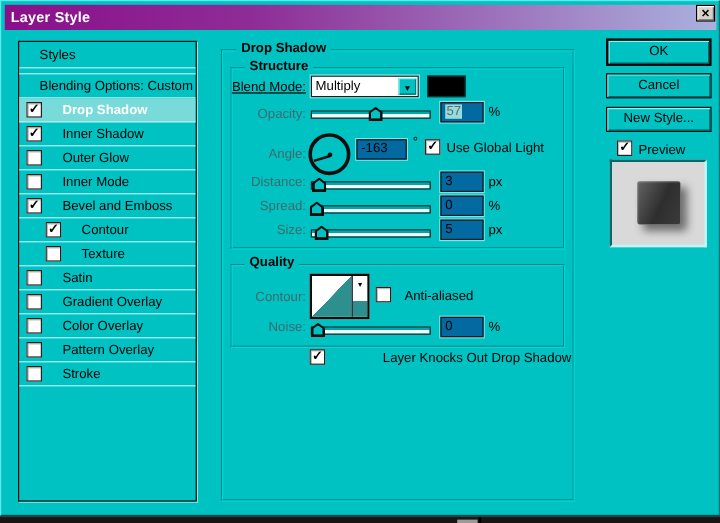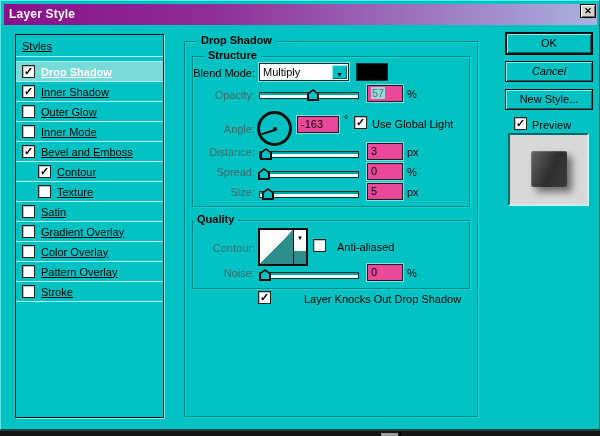--- a/index.html
+++ b/index.html
@@ -20,39 +20,39 @@
   
   #styles-list { position:absolute; left:14px; top:33px; width:149px; height:384px; background:#00c2c2;
                  border:1px solid #0b0b0b; box-shadow:1px 1px 0 #84eaea; }
   .ls-row { position:relative; height:20px; display:flex; align-items:center; padding-left:6px;
             border-bottom:1px solid #aef0f0; }
   .ls-row.tall { height:22px; }
   .ls-sep { height:5px; border-bottom:1px solid #aef0f0; background:#00c2c2; }
   .ls-row.selected { background:#79dada; }
   .ls-row.selected .ls-label { color:#fff; font-weight:bold; }
   .ls-row.indent { padding-left:22px; }
-  .ls-label { margin-left:0;text-decoration:underline; }
+  .ls-label { margin-left:11px; }
   .ls-row .cb { margin-right:6px; }
 
   
   .cb { width:13px; height:13px; background:#fff; border:1px solid #222;
         box-shadow:inset 1px 1px 0 #bdbdbd; position:relative; flex:0 0 auto; }
   .cb .tick { position:absolute; left:1px; top:-1px; font-size:11px; font-weight:bold; color:#000; line-height:13px; }
 
   
   .groupbox { position:absolute; border:2px groove #00d8d8; }
   .group-label { position:absolute; background:#00c2c2; font-weight:bold; padding:0 4px; line-height:13px; }
 
   
   .field-label { position:absolute; width:74px; text-align:right; color:#3c6b6b; }
-  .field-label.dark { color:#000; }
+  .field-label.dark { color:#000;text-decoration:underline; }
   .unit { position:absolute; color:#000; }
 
   
-  .valuebox { position:absolute; width:36px; height:17px; background:#ec4899; border:1px solid #1a1a1a;
+  .valuebox { position:absolute; width:36px; height:17px; background:#0369a1; border:1px solid #1a1a1a;
               box-shadow:0 0 0 1px #7fe4e4; font-size:11px; line-height:15px; padding-left:3px; }
   .sel-text { background:#96dcdc; color:#5d6f6f; padding:0 1px; }
 
   
   .dropdown { position:absolute; height:18px; background:#fff; border:1px solid #002a2a;
               box-shadow:0 0 0 1px #7fe4e4; line-height:16px; padding-left:3px; }
   .dd-btn { position:absolute; right:1px; top:1px; bottom:1px; width:15px; background:#00c2c2;
             box-shadow:inset 1px 1px 0 #8ff0f0, inset -1px -1px 0 #006868; text-align:center; }
   .dd-btn span { font-size:7px; line-height:14px; color:#000; }
 
@@ -112,20 +112,23 @@
     </div>
     <div id="closebtn">
       <span>✕</span>
     </div>
 
     <div id="styles-list">
       <div class="ls-row tall">
         <span class="ls-label">Styles</span>
       </div>
       <div class="ls-sep"></div>
+      <div class="ls-row">
+        <span class="ls-label">Blending Options: Custom</span>
+      </div>
       <div class="ls-row selected">
         <span class="cb">
             <span class="tick">✓</span>
           </span>
         <span class="ls-label">Drop Shadow</span>
       </div>
       <div class="ls-row">
         <span class="cb">
             <span class="tick">✓</span>
           </span>
@@ -230,47 +233,47 @@
 
     <span class="field-label" style="left:180px; top:185px;">Size:</span>
     <div class="slider-track" style="left:258px; top:190px;"></div>
     <div class="slider-thumb" style="left:261px; top:187px;"></div>
     <div class="valuebox" style="left:366px; top:182px;">
       <span>5</span>
     </div>
     <span class="unit" style="left:406px; top:185px;">px</span>
 
     <div class="groupbox" style="left:191px; top:219px; width:279px; height:70px;"></div>
-    <span class="group-label" style="left:192px; top:212px;">Quality</span>
+    <span class="group-label" style="left:203px; top:212px;">Quality</span>
 
     <span class="field-label" style="left:180px; top:241px;">Contour:</span>
     <div id="contour-widget" style="left:257px; top:227px;">
       <span id="contour-thumb"></span>
       <span id="contour-dd"><span>▼</span></span>
     </div>
     <span class="cb" style="position:absolute; left:312px; top:238px;"></span>
     <span class="unit" style="left:336px; top:240px;">Anti-aliased</span>
 
     <span class="field-label" style="left:180px; top:266px;">Noise:</span>
     <div class="slider-track" style="left:258px; top:271px;"></div>
     <div class="slider-thumb" style="left:258px; top:268px;"></div>
     <div class="valuebox" style="left:366px; top:263px;">
       <span>0</span>
     </div>
     <span class="unit" style="left:406px; top:266px;">%</span>
 
     <span class="cb" style="position:absolute; left:257px; top:290px;">
         <span class="tick">✓</span>
       </span>
-    <span class="unit" style="left:260px; top:292px;padding-left:43px;">Layer Knocks Out Drop Shadow</span>
+    <span class="unit" style="left:275px; top:292px;padding-left:43px;">Layer Knocks Out Drop Shadow</span>
 
     <div class="btn default" style="top:31px;">
       <span>OK</span>
     </div>
-    <div class="btn" style="top:60px;font-style:italic;">
+    <div class="btn" style="top:60px;">
       <span>Cancel</span>
     </div>
     <div class="btn" style="top:88px;">
       <span>New Style...</span>
     </div>
     <span class="cb" style="position:absolute; left:513px; top:116px;">
         <span class="tick">✓</span>
       </span>
     <span class="unit" style="left:531px; top:118px;">Preview</span>
 

